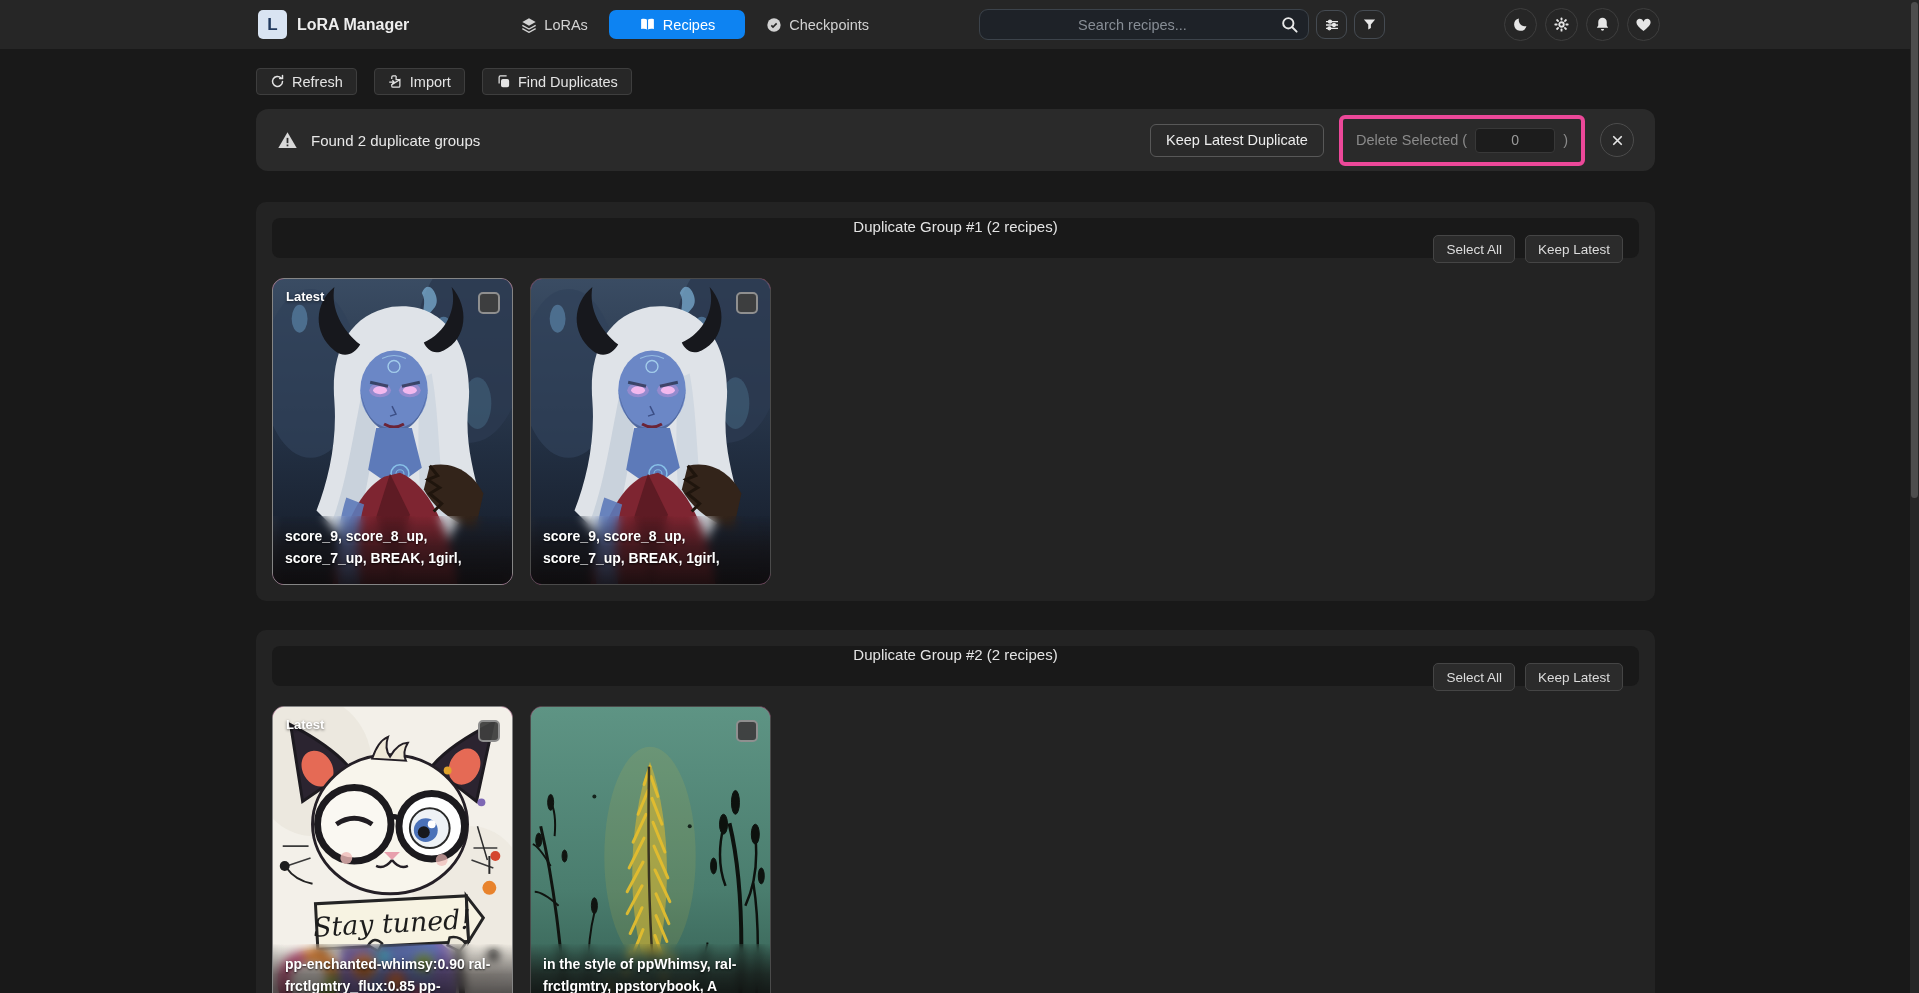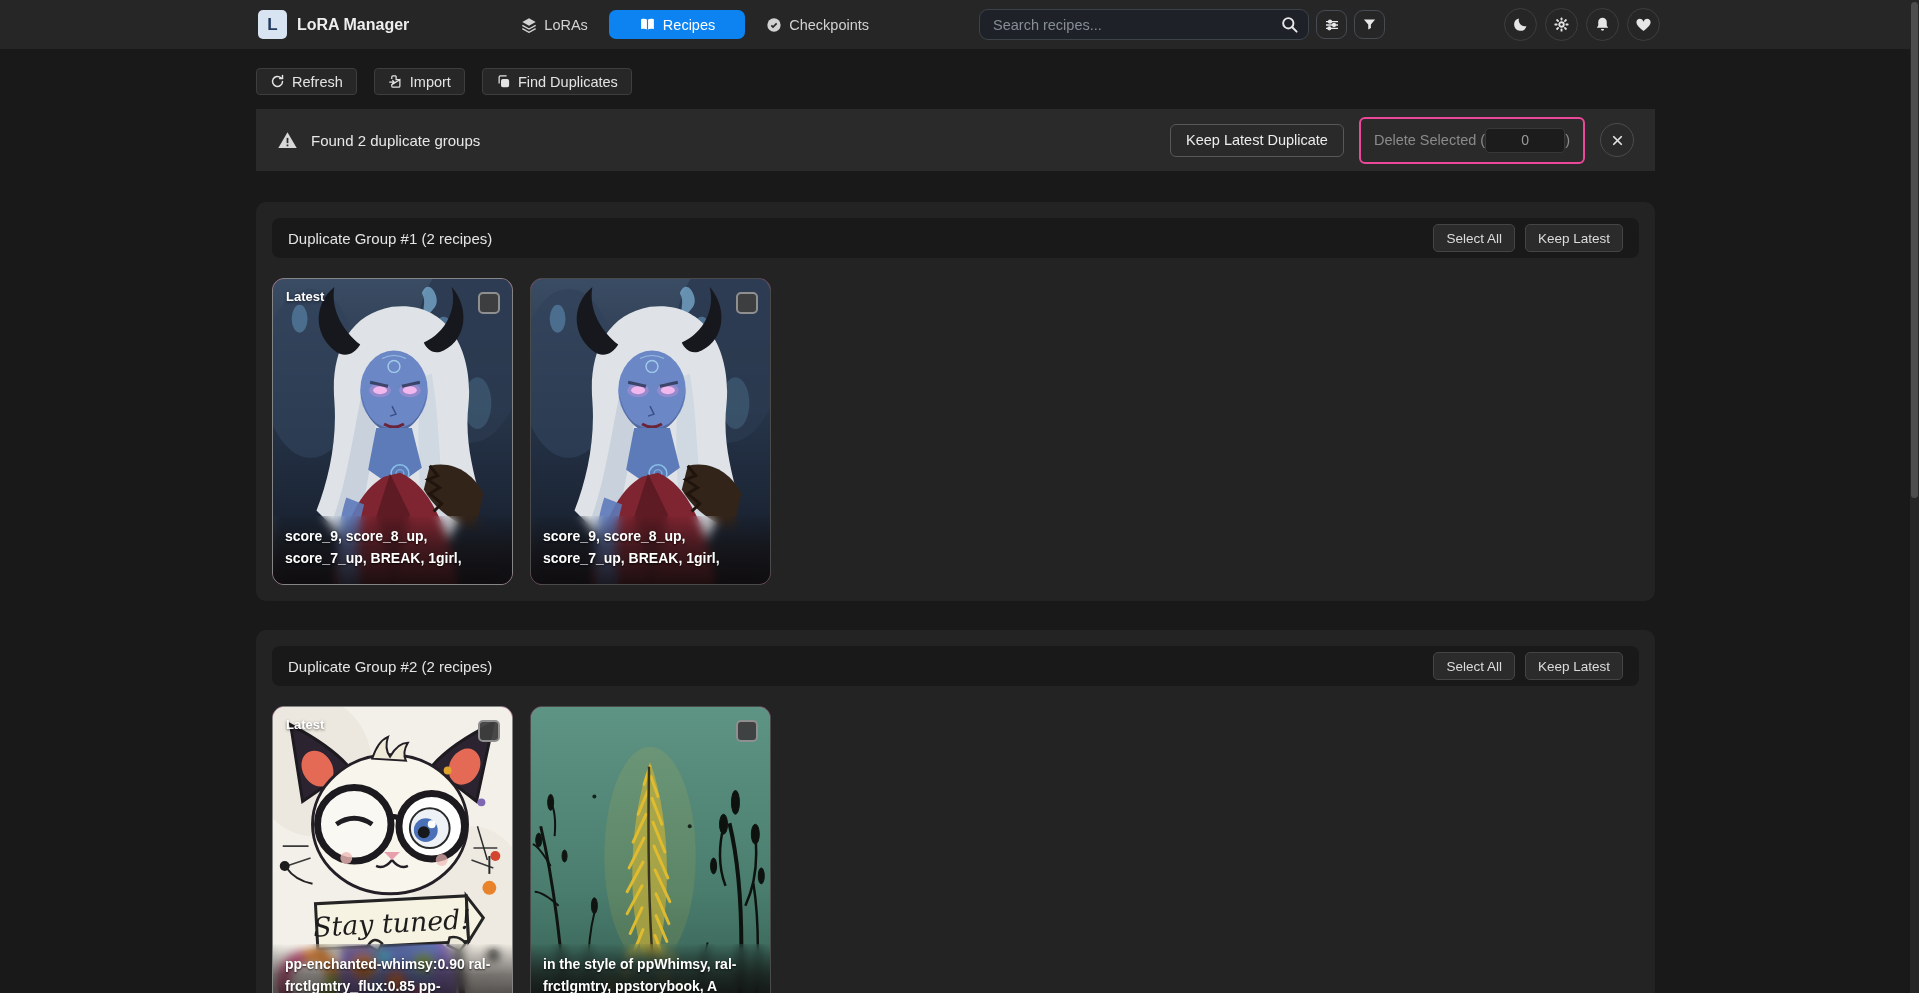--- a/index.html
+++ b/index.html
@@ -35,21 +35,21 @@
   }
   .nav-item.active {
     background:#0d83f2; color:#ffffff;
     padding:6px 30px; border-radius:7px;
   }
   .search-wrap { margin-left:auto; position:relative; width:330px; height:31px; }
   .search-input {
     width:100%; height:100%;
     background:#1e2228; border:1px solid #3c434b; border-radius:9px;
     color:#ef4444; font-size:14.5px; padding:0 36px 0 13px;
-    font-family:inherit; outline:none;
+    font-family:inherit; outline:none;text-align:center;
   }
   .search-input::placeholder { color:#878d95; }
   .search-icon { position:absolute; right:10px; top:6px; color:#e8e8e8; }
   .pill-btns { display:flex; gap:7px; margin-left:7px; }
   .pill-btn {
     width:31px; height:29px; border-radius:9px;
     border:1px solid #454b52; background:transparent; color:#e8e8e8;
     display:flex; align-items:center; justify-content:center; cursor:pointer;
   }
   .round-btns { display:flex; gap:8px; margin-left:119px; }
@@ -64,53 +64,53 @@
   .toolbar { margin-top:19px; display:flex; gap:17px; }
   .tool-btn {
     height:27px; padding:0 13px;
     background:#272727; border:1px solid #3e3e3e; border-radius:4px;
     color:#e3e3e3; font-size:14.5px; font-family:inherit;
     display:flex; align-items:center; gap:7px; cursor:pointer;
   }
 
   
   .banner {
-    margin-top:14px; height:62px; background:#2a2a2a; border-radius:0;
+    margin-top:14px; height:62px; background:#2a2a2a; border-radius:12px;
     display:flex; align-items:center; padding:0 21px;
   }
   .banner-msg { display:flex; align-items:center; gap:13px; font-size:15px; color:#e8e8e8; }
   .warn-icon { color:#d8d8d8; }
   .banner-right { margin-left:auto; display:flex; align-items:center; gap:15px; }
   .klv-btn {
     height:33px; padding:0 15px;
     border:1px solid #585858; border-radius:6px; background:transparent;
     color:#ececec; font-size:14.5px; font-family:inherit; cursor:pointer;
   }
   .del-group {
-    display:flex; align-items:center; 
-    border:2px solid #ec4899; border-radius:6px; padding:9px 13px;
+    display:flex; align-items:center; gap:8px;
+    border:4px solid #ec4899; border-radius:6px; padding:9px 13px;
     color:#8b8b8b; font-size:14.5px;
   }
   .del-input {
     width:80px; height:25px; background:#1c1c1c;
     border:1px solid #383838; border-radius:4px;
     color:#9a9a9a; text-align:center; font-size:14px; font-family:inherit; outline:none;
   }
   .close-btn {
     width:34px; height:34px; border-radius:50%;
     border:1px solid #4c4c4c; background:transparent; color:#e4e4e4;
     display:flex; align-items:center; justify-content:center; cursor:pointer;
   }
 
   
   .group { margin-top:31px; background:#232323; border-radius:10px; padding:16px; }
   .group + .group { margin-top:29px; }
   .group-header {
     height:40px; background:#191919; border-radius:8px;
-    display:flex; align-items:center; padding:0 16px;
+    display:flex; align-items:center; padding:0 16px;flex-direction:column;
   }
   .group-title { font-size:15px; color:#e4e4e4; }
   .group-actions { margin-left:auto; display:flex; gap:10px; }
   .group-btn {
     height:28px; padding:0 12px;
     background:#2b2b2b; border:1px solid #454545; border-radius:5px;
     color:#dcdcdc; font-size:13.5px; font-family:inherit; cursor:pointer;
   }
   .cards-row { margin-top:20px; display:flex; gap:17px; }
   .recipe-card {

